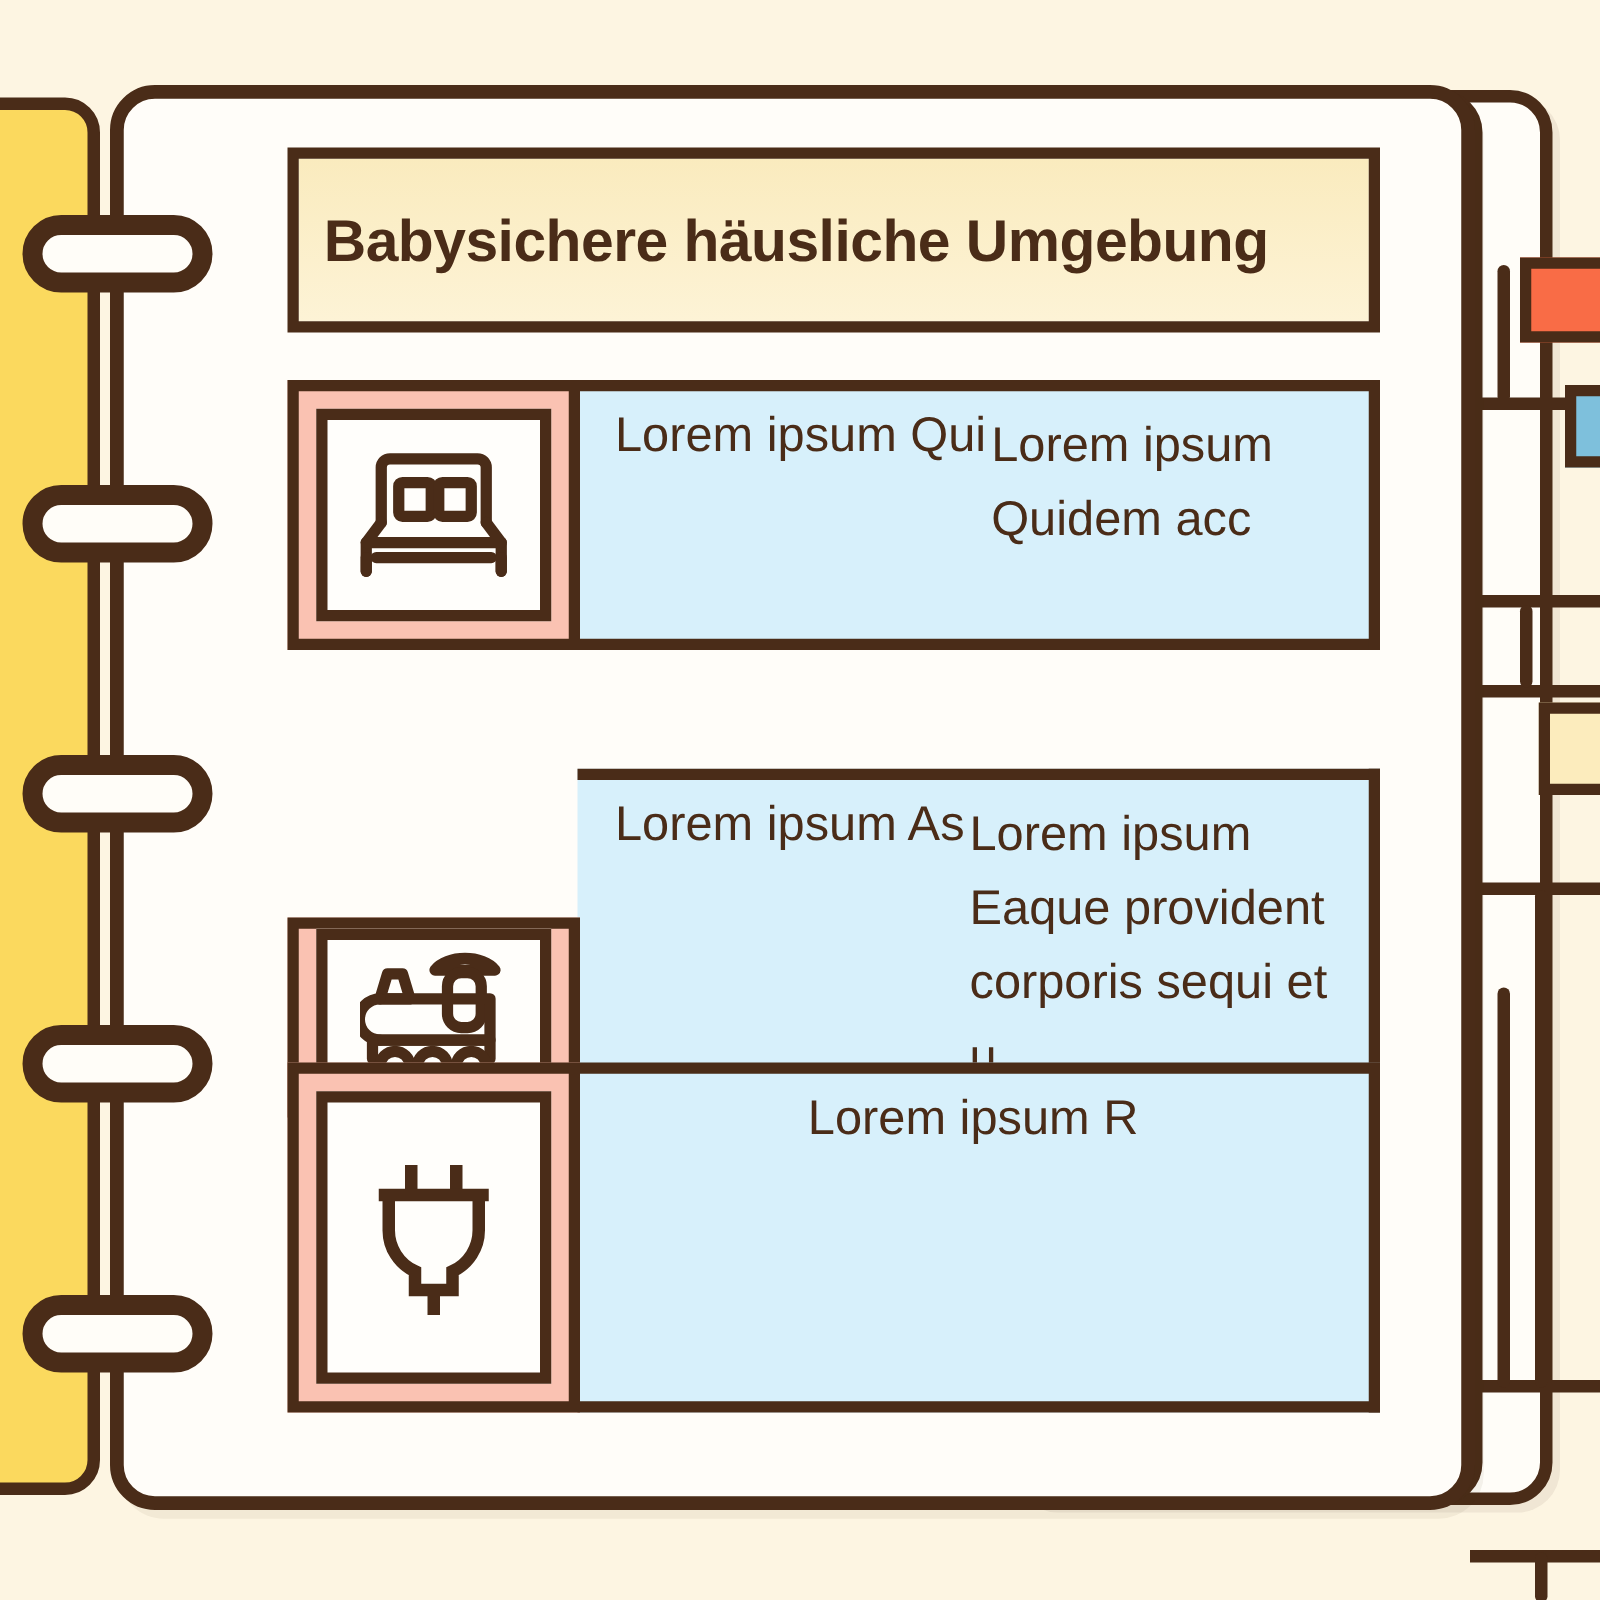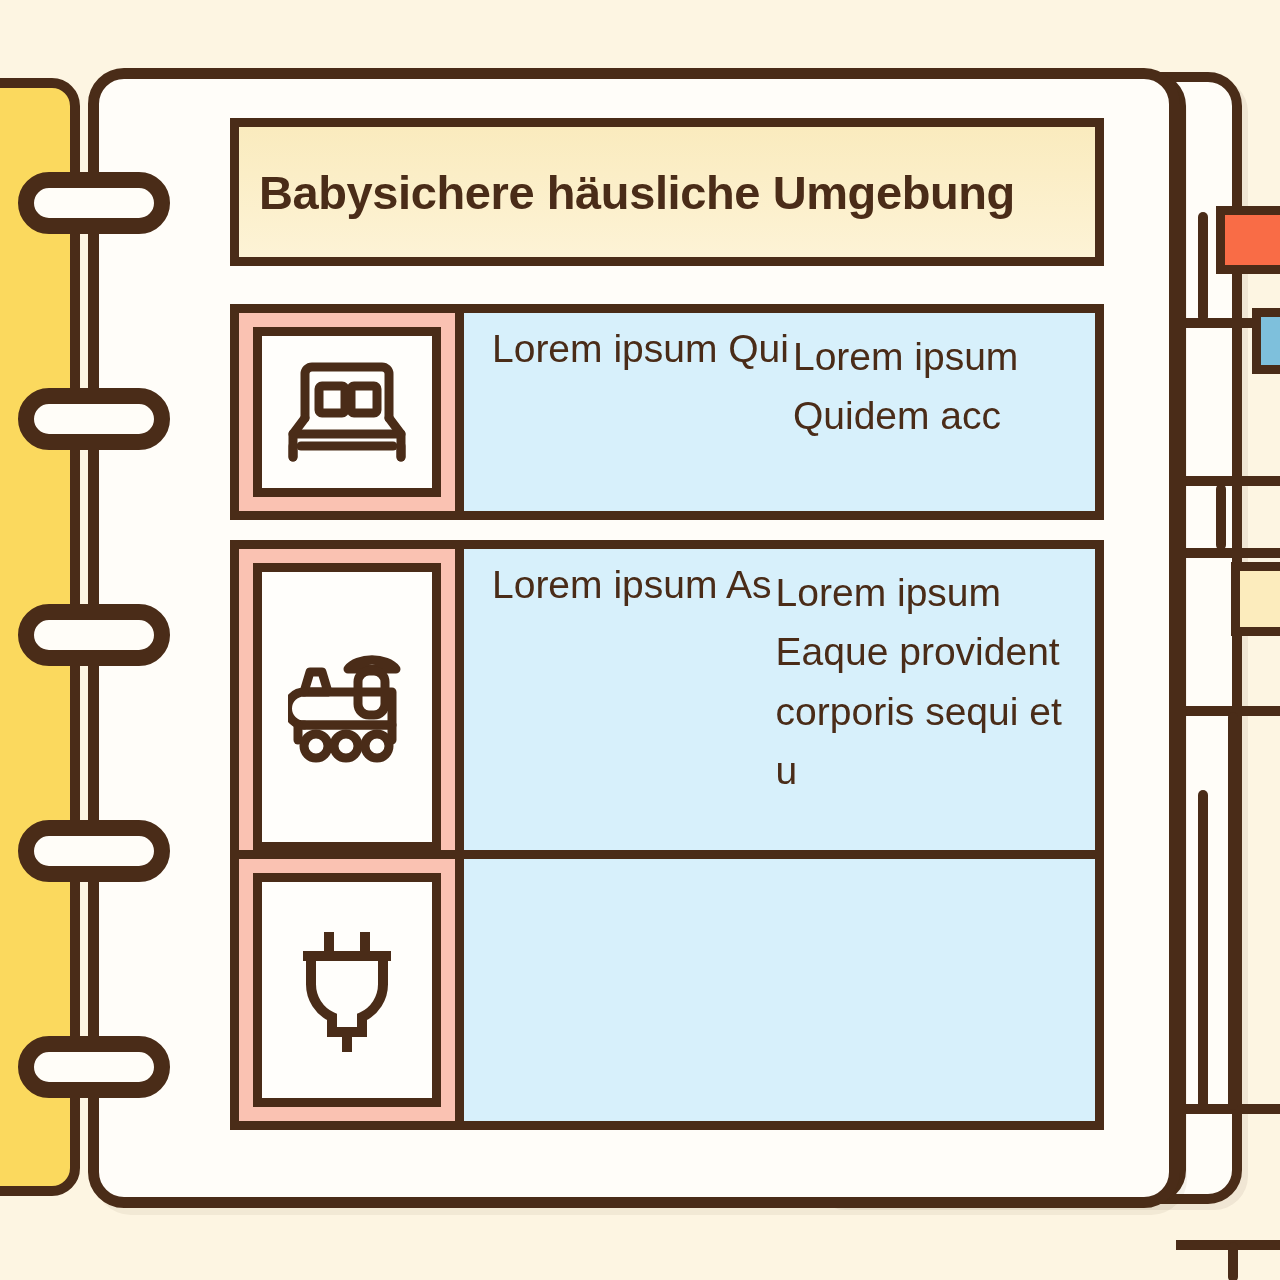--- a/index.html
+++ b/index.html
@@ -85,21 +85,21 @@
     font-size:47px;font-weight:700;color:#4A2C18;
     letter-spacing:-0.4px;padding-left:20px;white-space:nowrap;
   }
 
   .row{
     position:absolute;left:0;
     display:flex;
     align-items:stretch;
   }
   #row-0{ top:186px; width:874px; height:216px; }
-  #row-1{ top:422px; width:874px; height:334px; }
+  #row-1{ top:442px; width:874px; height:334px;align-items:flex-end; }
   #row-2{ top:732px; width:874px; height:280px; }
 
   .icon-frame{
     position:relative;
     width:234px;
     flex:0 0 234px;
     background:#FAC2B2;
     border:9px solid #4A2C18;
     box-sizing:border-box;
     display:flex;align-items:center;justify-content:center;
@@ -234,18 +234,19 @@
           <svg width="104" height="136" viewBox="0 0 104 136" fill="none" stroke="#4A2C18" stroke-width="10" stroke-linecap="butt" stroke-linejoin="miter">
             <path d="M34 10 V34"></path>
             <path d="M70 10 V34"></path>
             <path d="M8 34 H96"></path>
             <path d="M16 34 V62 a36 36 0 0 0 21 33 V110 H67 V95 a36 36 0 0 0 21 -33 V34"></path>
             <path d="M52 110 V130"></path>
           </svg>
         </div>
       </div>
       <div class="text-panel">
+        <div class="t-head">Lorem ipsum R</div>
         <div class="dots"></div>
       </div>
     </div>
 
   </div>
 </div>
 
 </body></html>

